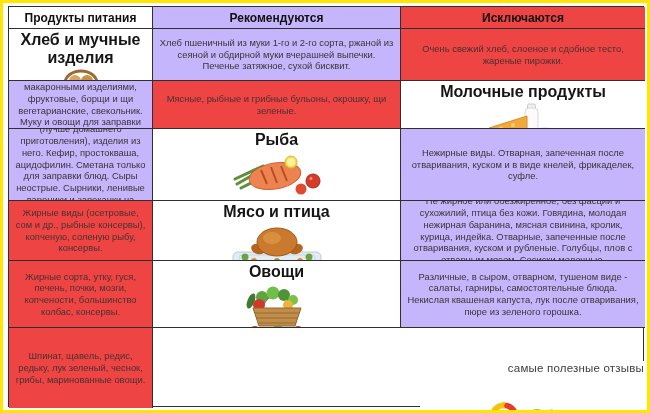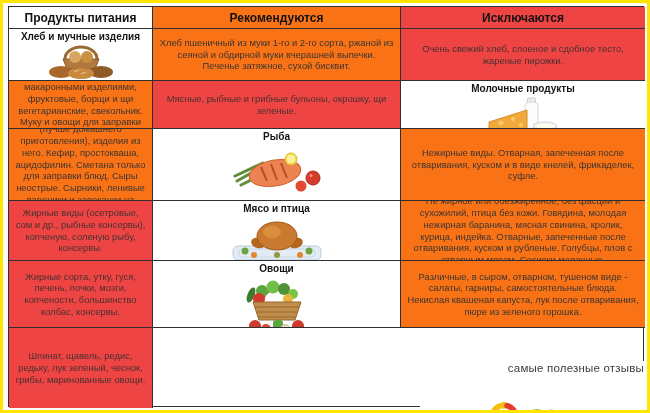--- a/index.html
+++ b/index.html
@@ -21,29 +21,29 @@
     border-right:1px solid #2f2f2f; border-bottom:1px solid #2f2f2f;
     overflow:hidden;
   }
   .grid > .cell:nth-child(3n) { border-right:none; }
   .grid > .cell:nth-child(n+19) { border-bottom:none; }
 
   .hcell {
     display:flex; align-items:center; justify-content:center;
     font-weight:bold; font-size:12px; color:#111;
   }
-  .bg-green { background:#f97316; }
+  .bg-green { background:#c4b5fd; }
   .bg-pink  { background:#ef4444; }
   .bg-white { background:#ffffff; }
 
   .catcell {
     display:flex; flex-direction:column; align-items:center;
     padding-top:2px; background:#fff;
   }
-  .catlabel { font-weight:bold; font-size:10px; color:#151515; line-height:1.15; text-align:center; }
+  .catlabel { font-weight:bold; font-size:16px; color:#151515; line-height:1.15; text-align:center; }
   .catimg { margin-top:1px; flex:1; display:flex; align-items:center; justify-content:center; }
 
   .txtcell {
     display:flex; align-items:center; justify-content:center;
     padding:2px 6px; text-align:center;
     font-size:9.4px; line-height:1.25; color:#3c3531;
   }
   .bg-pink.txtcell { color:#473230; }
 
   .wm {

